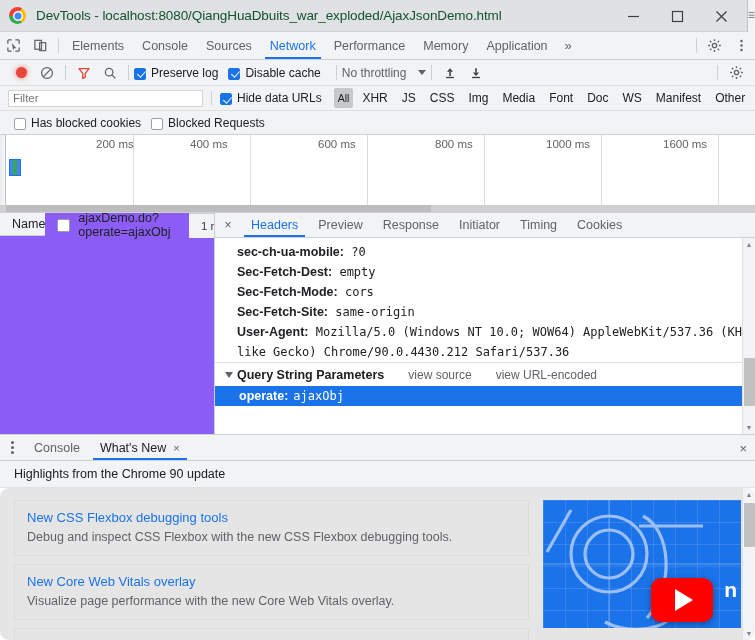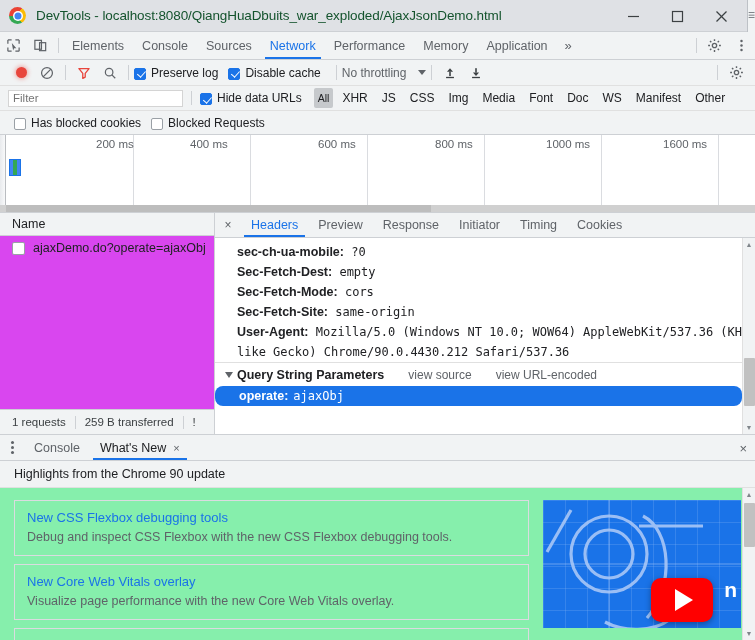--- a/index.html
+++ b/index.html
@@ -63,21 +63,21 @@
   .cb.checked::after { content:""; position:absolute; left:3.6px; top:0.7px; width:3.5px; height:7px;
     border:solid #fff; border-width:0 1.8px 1.8px 0; transform:rotate(42deg); }
   .cb-lbl { display:flex; align-items:flex-end; gap:5px; font-size:12px; color:#202124; margin-right:10px; white-space:nowrap; }
   .throttle { font-size:12px; color:#5f6368; display:flex; align-items:center; gap:12px; white-space:nowrap; }
   .caret { width:0;height:0;border-left:4px solid transparent;border-right:4px solid transparent;border-top:5px solid #5f6368; }
   .nettoolbar-right { margin-left:auto; display:flex; align-items:center; padding-right:6px; }
 
   
   .filterbar { height:25px; flex:0 0 25px; background:#f1f3f4; display:flex; align-items:center;
      border-bottom:1px solid #e0e0e0; padding-left:8px; }
-  .filter-input { width:175px; height:17px; border:1px solid #d4d4d4; background:#fff; font-size:11.5px;
+  .filter-input { width:195px; height:17px; border:1px solid #d4d4d4; background:#fff; font-size:11.5px;
      color:#80868b; padding:0 4px; line-height:15px; font-family:"Liberation Sans",sans-serif; }
   .fb-sep { width:1px; height:14px; background:#cdd0d4; margin:0 8px; }
   .type-chip { font-size:12px; color:#202124; padding:1px 5px; margin:0 2px; border-radius:2px; white-space:nowrap; }
   .type-chip.sel { background:#c6c9cc; color:#202124; font-size:10.5px; padding:4px 4px; }
 
   
   .cbrow { height:24px; flex:0 0 24px; background:#f1f3f4; display:flex; align-items:center;
      border-bottom:1px solid #cdd0d4; padding-left:14px; }
 
   
@@ -90,22 +90,22 @@
   .ov-bar { position:absolute; left:3px; top:24px; width:12px; height:17px; background:#4285f4;
      border:1px solid #1a73e8; }
   .ov-bar i { position:absolute; left:3px; top:0; bottom:0; width:4px; background:#34a853; }
   .ov-bottom { position:absolute; left:0; right:0; bottom:0; height:7px; background:#d0d0d0; }
   .ov-bottom-w { position:absolute; left:6px; width:425px; top:0; bottom:0; background:#bdbdbd; }
 
   
   .netsplit { flex:1 1 auto; display:flex; min-height:0; background:#fff; border-bottom:1px solid #cdd0d4; }
 
   
-  .reqpane { width:215px; flex:0 0 215px; display:flex; flex-direction:column; border-right:1px solid #cdd0d4;
-     background:#d946ef; min-height:0; }
+  .reqpane { width:215px; flex:0 0 215px; display:flex; flex-direction:row; border-right:1px solid #cdd0d4;
+     background:#8b5cf6; min-height:0; }
   .reqhdr { height:23px; flex:0 0 23px; background:#f1f3f4; border-bottom:1px solid #cdd0d4;
      display:flex; align-items:center; padding-left:12px; font-size:12.5px; color:#202124; }
   .reqlist { flex:1 1 auto; overflow:hidden; min-height:0; }
   .reqrow { height:24px; display:flex; align-items:center; padding-left:12px; gap:8px; font-size:12.5px; color:#202124; }
   .reqrow .cb { width:13px; height:13px; flex:0 0 13px; }
   .reqfoot { height:25px; flex:0 0 25px; background:#f1f3f4; border-top:1px solid #cdd0d4;
      display:flex; align-items:center; padding-left:12px; font-size:11.5px; color:#3c4043; overflow:hidden; white-space:nowrap; }
   .rf-sep { width:1px; height:13px; background:#cdd0d4; margin:0 9px; }
 
   
@@ -121,21 +121,21 @@
   .hdrlines { padding:4px 0 0 22px; }
   .hline { font-size:12px; line-height:20px; white-space:nowrap; font-family:"DejaVu Sans Mono", monospace; color:#202124; }
   .hline b { font-family:"Liberation Sans",sans-serif; font-weight:bold; font-size:12.5px; }
 
   .qsect { position:absolute; left:0; right:13px; bottom:24px; border-top:1px solid #e0e0e0; background:#fff; }
   .qhdr { height:23px; display:flex; align-items:center; padding-left:10px; gap:0; background:#fff; }
   .tri { width:0;height:0;border-left:4.5px solid transparent;border-right:4.5px solid transparent;border-top:6px solid #5f6368; margin-right:4px; }
   .qtitle { font-size:12.5px; font-weight:bold; color:#202124; }
   .qlink { font-size:12px; color:#5f6368; margin-left:24px; white-space:nowrap; }
   .qrow { height:20px; background:#1a73e8; display:flex; align-items:center; padding-left:24px;
-     font-family:"DejaVu Sans Mono", monospace; font-size:12px; color:#fff;border-radius:8px; }
+     font-family:"DejaVu Sans Mono", monospace; font-size:12px; color:#fff; }
   .qrow b { font-family:"Liberation Sans",sans-serif; font-size:12.5px; font-weight:bold; margin-right:5px; }
   .qafter { height:4px; background:#fff; }
 
   .vscroll { position:absolute; right:0; top:0; bottom:0; width:13px; background:#f1f3f4; border-left:1px solid #e0e0e0;
      display:flex; flex-direction:column; align-items:center; }
   .vs-arrow { width:13px; height:13px; display:flex; align-items:center; justify-content:center; color:#80868b; font-size:7px; }
   .vs-track { flex:1; width:13px; position:relative; }
   .vs-thumb { position:absolute; left:1px; width:11px; background:#c1c1c1; border-radius:1px; }
 
   
@@ -147,21 +147,21 @@
      box-shadow:0 -5px 0 #5f6368, 0 5px 0 #5f6368; }
   .wtab { display:flex; align-items:center; gap:7px; padding:0 10px; font-size:12.5px; color:#5f6368;
      position:relative; white-space:nowrap; }
   .wtab.active { color:#202124; }
   .wtab.active::after { content:""; position:absolute; left:3px; right:3px; bottom:0; height:2px; background:#1a73e8; }
   .wtab .x { font-size:11px; color:#5f6368; }
   .drawer-close { position:absolute; right:8px; top:0; height:26px; display:flex; align-items:center; color:#5f6368; font-size:13px; }
 
   .wn-sub { height:27px; flex:0 0 27px; background:#f1f3f4; border-bottom:1px solid #e0e0e0;
       display:flex; align-items:center; padding-left:14px; font-size:12.5px; color:#202124; }
-  .wn-body { flex:1 1 auto; position:relative; overflow:hidden; background:#86efac; display:flex; min-height:0; }
+  .wn-body { flex:1 1 auto; position:relative; overflow:hidden; background:#e5e5e5; display:flex; min-height:0;border-radius:9px; }
   .wn-cards { flex:1 1 auto; padding:12px 0 0 14px; min-width:0; }
   .card { border:1px solid #dadce0; padding:7px 12px 8px 12px; margin-bottom:8px; margin-right:14px; }
   .card-title { font-size:13px; color:#1a73e8; line-height:19px; }
   .card-desc { font-size:12.5px; color:#5f6368; line-height:19px; margin-top:1px; }
   .wn-video { flex:0 0 212px; padding:12px 0 0 0; position:relative; }
   .vthumb { width:198px; height:128px; position:relative; overflow:hidden;
      background:#1a73e8; }
   .vthumb .grid { position:absolute; inset:0; opacity:.45;
      background-image: linear-gradient(rgba(255,255,255,.28) 1px, transparent 1px),
                        linear-gradient(90deg, rgba(255,255,255,.28) 1px, transparent 1px);

